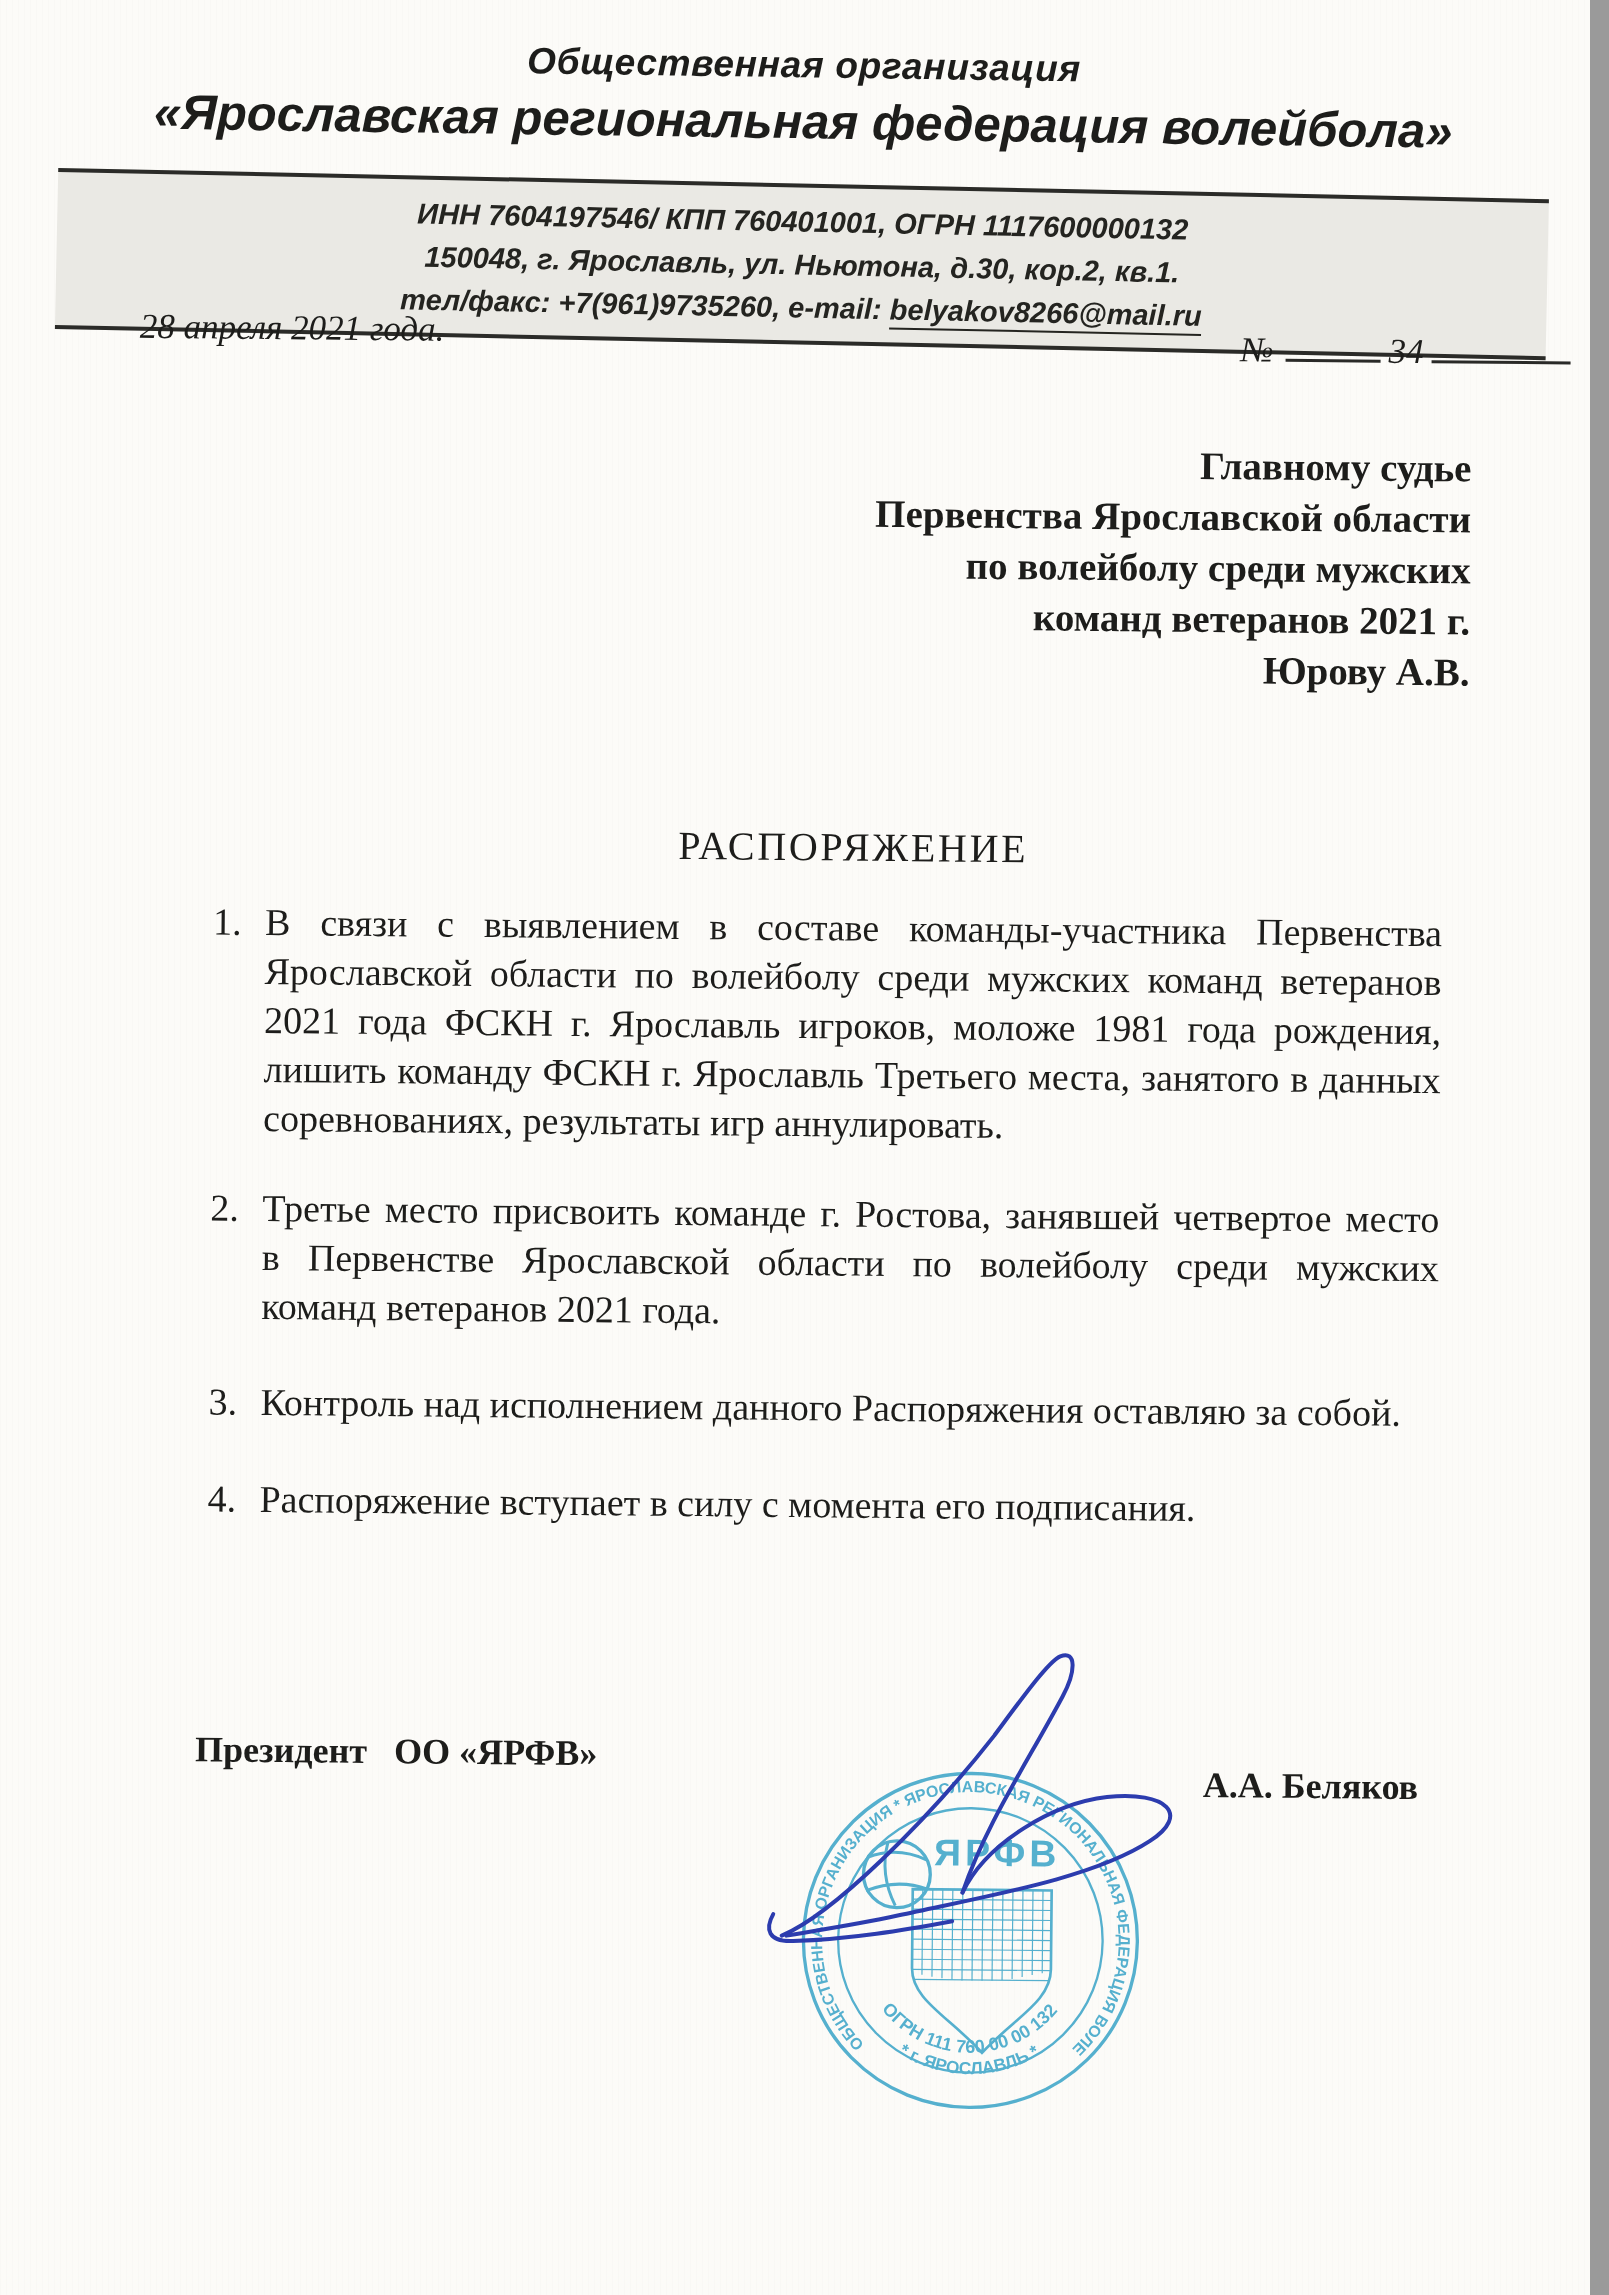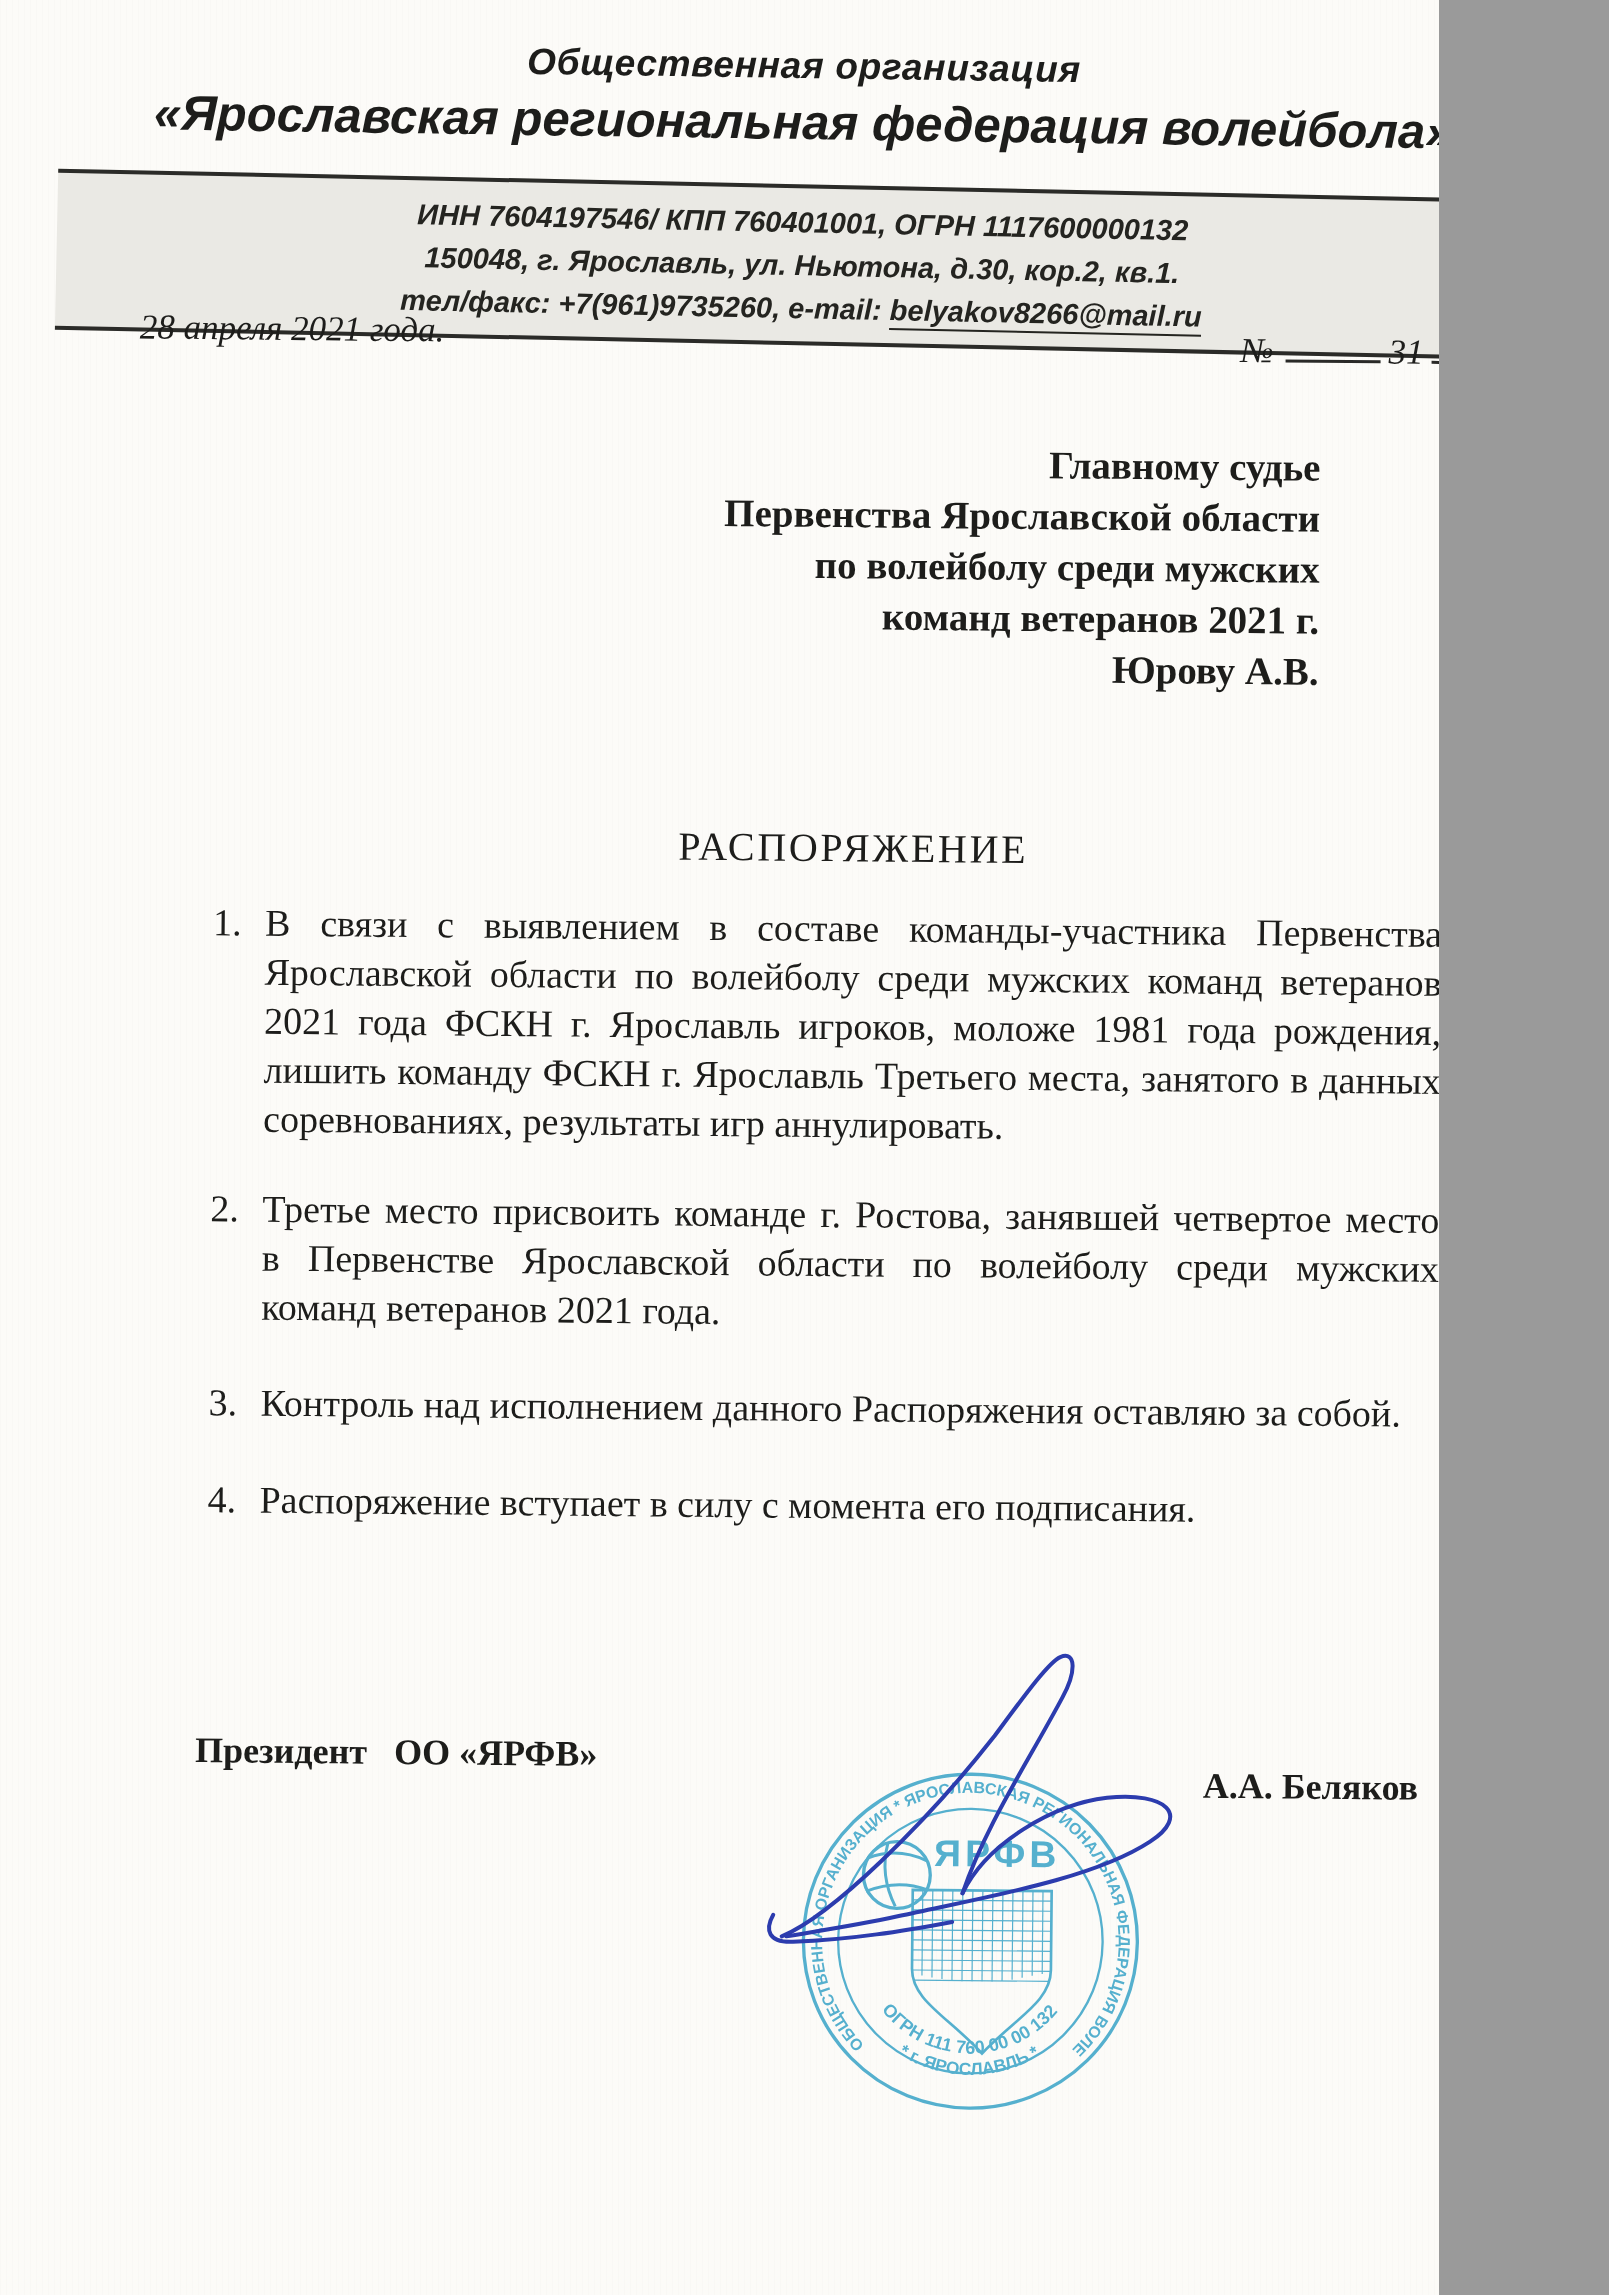--- a/index.html
+++ b/index.html
@@ -1,17 +1,17 @@
 <!DOCTYPE html>
 <html style="font-size:10.7px"><head>
 <meta charset="utf-8">
 <style>
   html,body{margin:0;padding:0;background:#9a9a9a;}
   .page{
-    position:relative;width:1439px;height:2295px;overflow:hidden;
+    position:relative;width:1590px;height:2295px;overflow:hidden;
     background:#fcfbf8;
     background-image:repeating-linear-gradient(90deg, rgba(0,0,0,0.01) 0 1.3px, transparent 1.3px 6px);
     font-family:"Liberation Serif", serif;color:#1d1d1b;
   }
   .sheet{position:absolute;inset:0;transform:rotate(0.55deg);transform-origin:50% 0;}
 
   
   .org-header{position:absolute;left:0;top:37px;width:1609px;text-align:center;
     transform:rotate(0.3deg);transform-origin:0 50%;
     font-family:"Liberation Sans", sans-serif;font-style:italic;font-weight:700;}
@@ -77,21 +77,21 @@
     </div>
 
     <div class="contact-band">
       <div>ИНН 7604197546/ КПП 760401001, ОГРН 1117600000132</div>
       <div>150048, г. Ярославль, ул. Ньютона, д.30, кор.2, кв.1.</div>
       <div><span>тел/факс: +7(961)9735260, e-mail: </span><span class="email">belyakov8266@mail.ru</span></div>
     </div>
 
     <div class="date-line">28 апреля 2021 года.</div>
     <div class="num-group">
-      <span>№</span><span class="num-blank nb1"></span><span class="num-val">31</span><span class="num-blank nb2"></span>
+      <span>№</span><span class="num-blank nb1"></span><span class="num-val">34</span><span class="num-blank nb2"></span>
     </div>
 
     <div class="addressee">
       <div>Главному судье</div>
       <div>Первенства Ярославской области</div>
       <div>по волейболу среди мужских</div>
       <div>команд ветеранов 2021 г.</div>
       <div>Юрову А.В.</div>
     </div>
 

